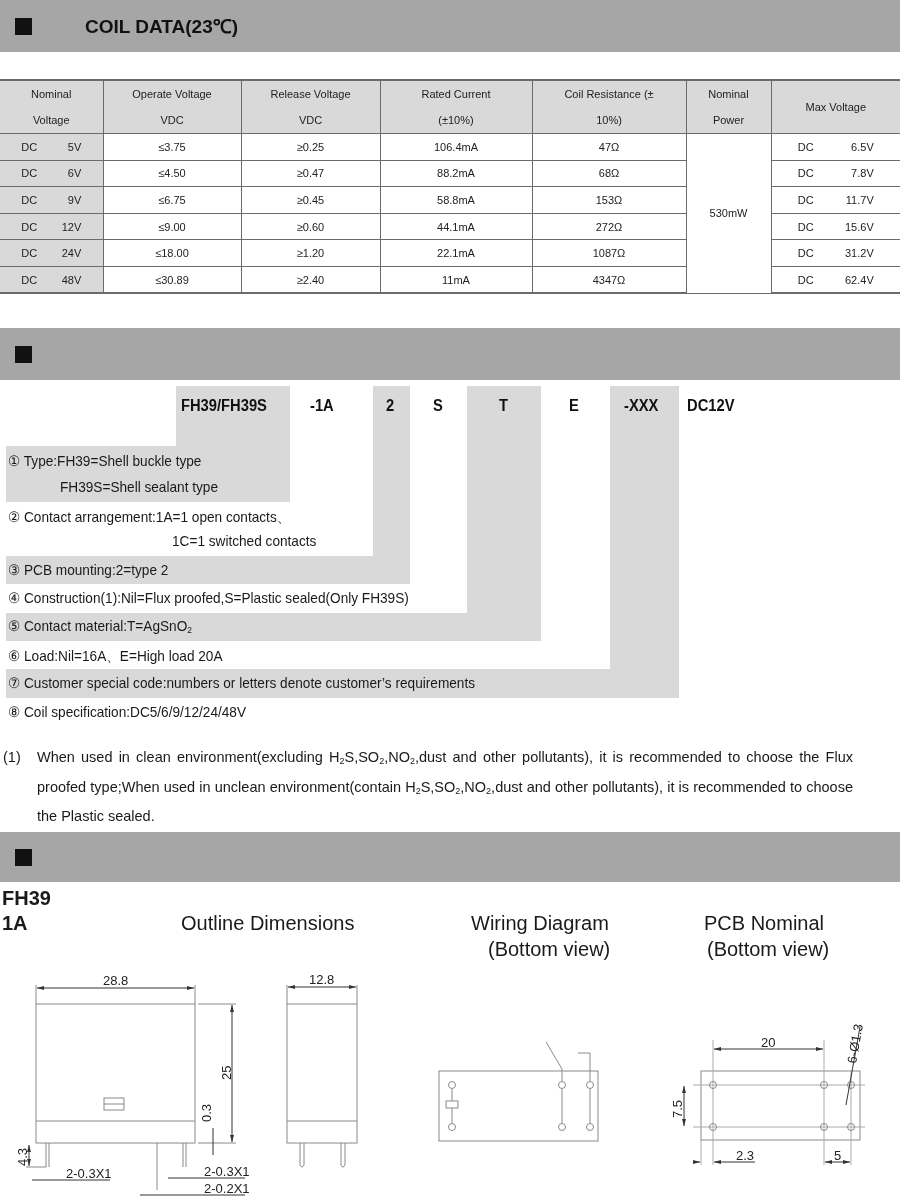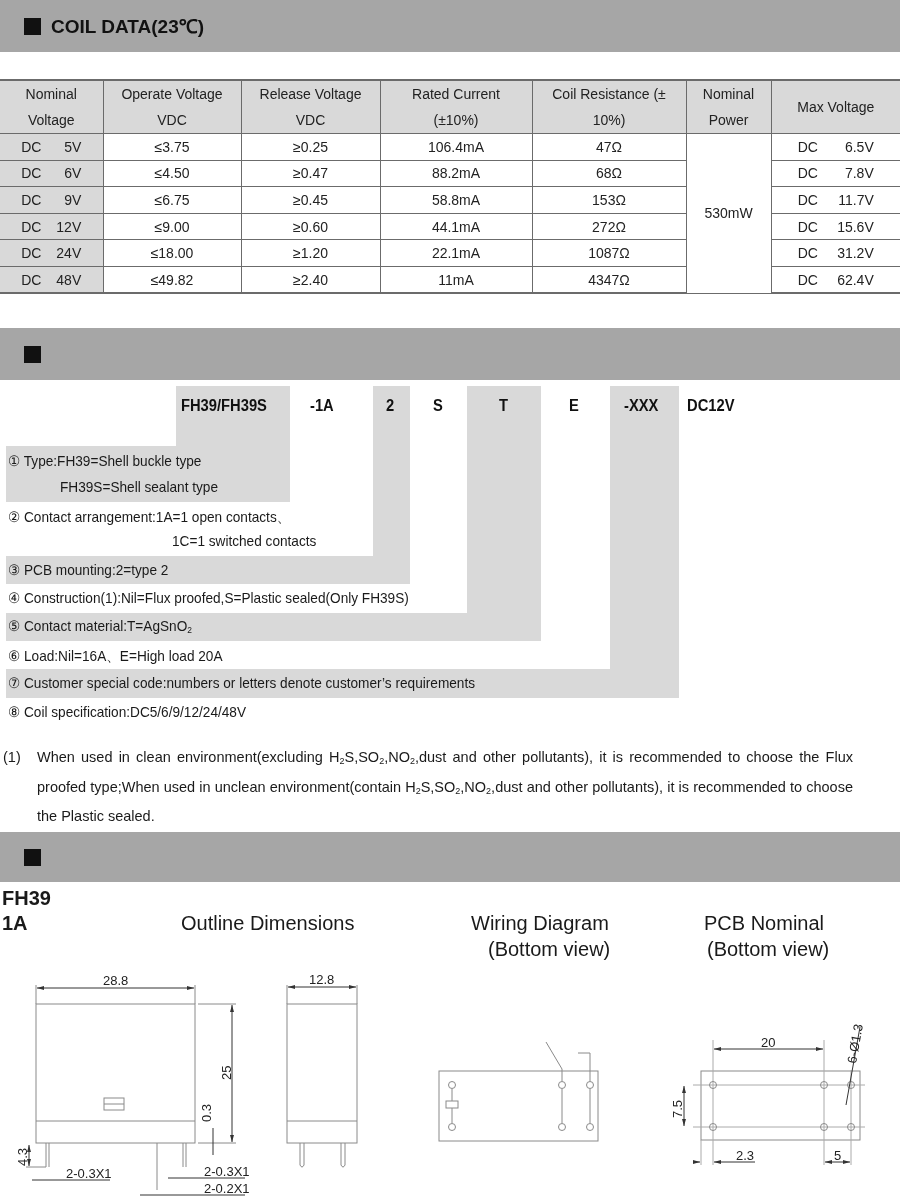--- a/index.html
+++ b/index.html
@@ -1,30 +1,30 @@
 <!DOCTYPE html>
 <html><head>
 <meta charset="utf-8">
 <style>
   * { box-sizing: border-box; margin: 0; padding: 0; }
   html, body { width: 900px; height: 1199px; background: #ffffff; overflow: hidden; }
   body { position: relative; font-family: "Liberation Sans", sans-serif; color: #1a1a1a; }
 
   .section-bar {
     position: absolute; left: 0; width: 900px; height: 52px;
-    background: #a6a6a6; display: flex; align-items: center; padding-left: 24px;
+    background: #a6a6a6; display: flex; align-items: center; padding-left: 15px; gap: 43px;
   }
   .section-bar .square { width: 17px; height: 17px; background: #111; margin-right: 10px; flex: none; }
   .section-bar .title { font-weight: bold; font-size: 19px; color: #111; letter-spacing: 0; }
   .section-bar .title .light { font-weight: normal; }
 
   
   table.coil {
     position: absolute; left: 0; top: 79px; width: 900px;
-    border-collapse: collapse; font-size: 14px; color: #222;
+    border-collapse: collapse; font-size: 11px; color: #222;
   }
   table.coil th, table.coil td {
     border: 1.5px solid #6b6b6b; text-align: center; padding: 0; font-weight: normal;
   }
   table.coil tr > *:first-child { border-left: none; }
   table.coil tr > *:last-child { border-right: none; }
   table.coil thead th { background: #d9d9d9; height: 52px; line-height: 26px; border-top: 2px solid #6b6b6b; }
   table.coil tbody td { height: 26.6px; }
   table.coil tbody td.nominal { background: #d9d9d9; }
   table.coil tbody tr:last-child td { border-bottom: 2px solid #6b6b6b; }
@@ -146,21 +146,21 @@
       <td><span class="dcv-max">
             <span>DC</span>
             <span>31.2V</span>
           </span></td>
     </tr>
     <tr>
       <td class="nominal"><span class="dcv">
             <span>DC</span>
             <span>48V</span>
           </span></td>
-      <td>≤49.82</td>
+      <td>≤30.89</td>
       <td>≥2.40</td>
       <td>11mA</td>
       <td>4347Ω</td>
       <td><span class="dcv-max">
             <span>DC</span>
             <span>62.4V</span>
           </span></td>
     </tr>
   </tbody>
 </table>

